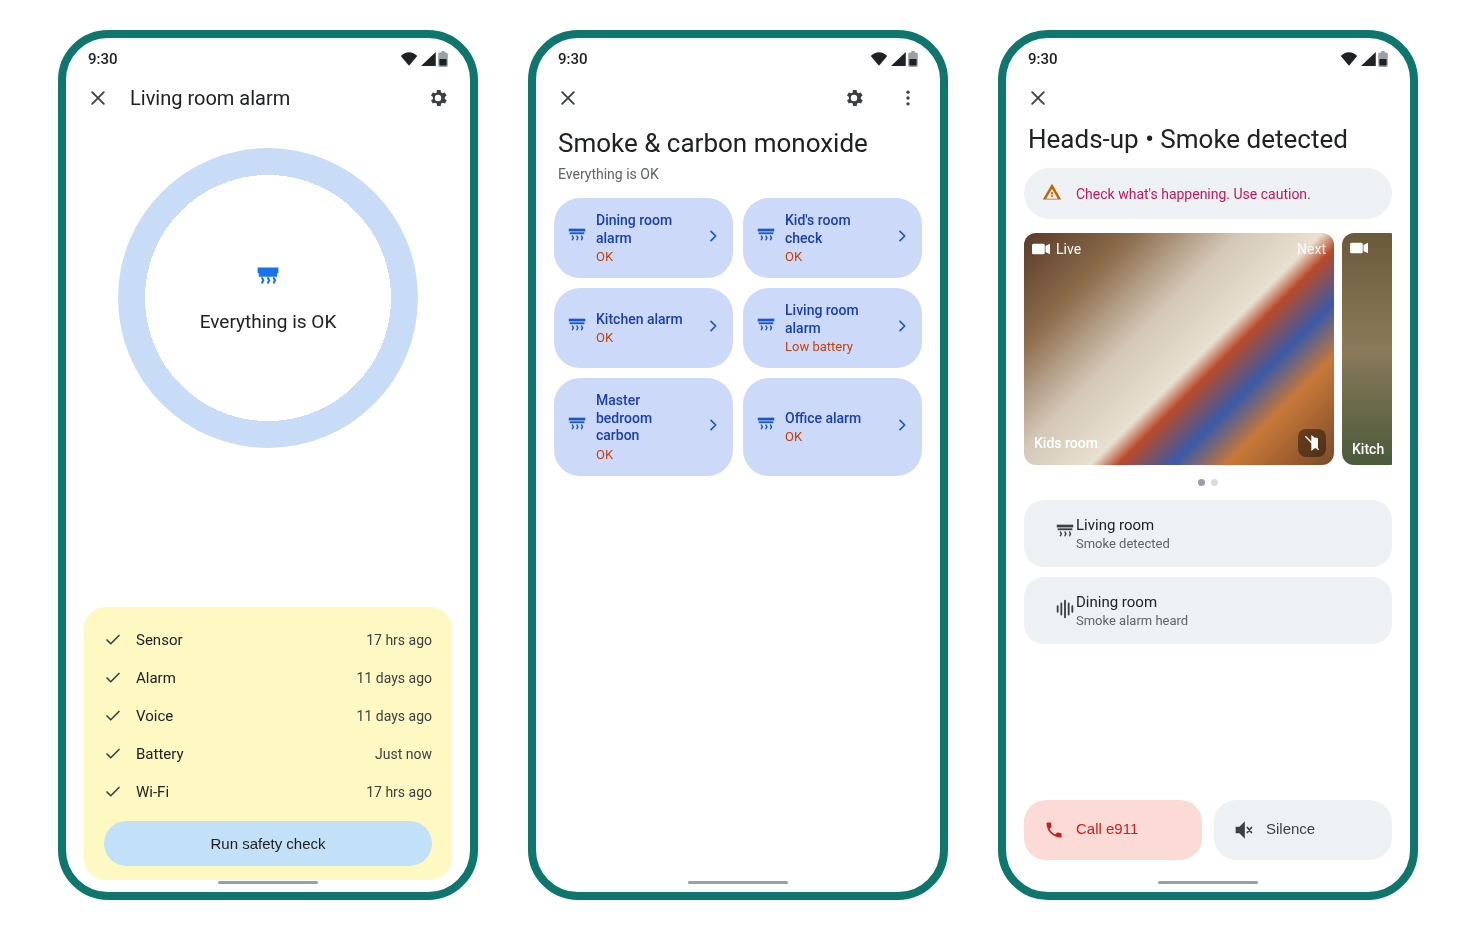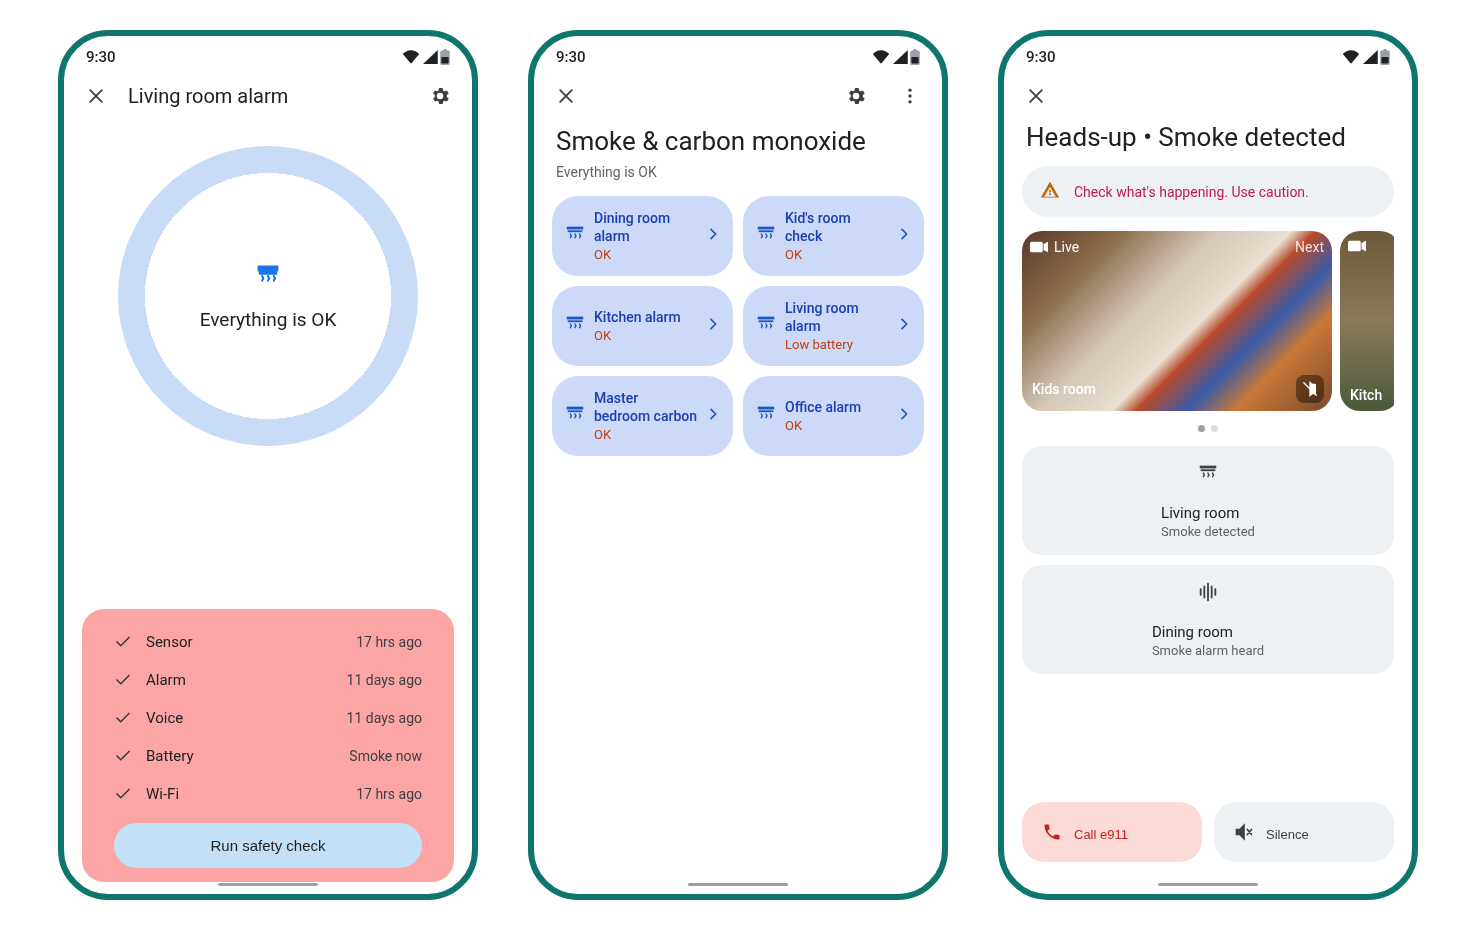--- a/index.html
+++ b/index.html
@@ -8,21 +8,21 @@
     background: #fff;
     display: flex;
     gap: 50px;
     padding: 30px;
     justify-content: center;
     align-items: flex-start;
   }
   .phone {
     width: 420px;
     height: 870px;
-    border: 6px solid #0f766e;
+    border: 8px solid #0f766e;
     border-radius: 50px;
     background: #fff;
     overflow: hidden;
     position: relative;
     display: flex;
     flex-direction: column;
   }
   .status-bar {
     display: flex;
     justify-content: space-between;
@@ -57,23 +57,23 @@
   .ring-wrap { display:flex; justify-content:center; padding: 28px 0 20px 0; }
   .ring {
     width: 300px; height: 300px;
     border-radius: 50%;
     background: radial-gradient(circle, #fff 0, #fff 58%, #c8dbf7 58%, #c8dbf7 100%);
     display:flex; flex-direction:column; align-items:center; justify-content:center;
   }
   .ring-icon { color: #1a73e8; margin-bottom: 14px; }
   .ring-text { font-size: 19px; color: #202124; }
   .check-card {
-    background: #fca5a5;
+    background: #fef9c3;
     border-radius: 22px;
-    padding: 14px 32px;
+    padding: 14px 20px;
     margin-top: auto;
   }
   .check-row {
     display:flex; align-items:center; justify-content:space-between;
     padding: 10px 0;
   }
   .check-left { display:flex; align-items:center; gap: 14px; font-size:15px; color:#202124; }
   .check-right { font-size:14px; color:#3c4043; }
   .run-btn {
     display:block; width:100%;
@@ -108,22 +108,22 @@
   
   .s3-title { font-size:26px; color:#202124; padding:4px 4px 14px 4px; }
   .warn-card {
     background:#eef1f4; border-radius:40px;
     padding:14px 18px; display:flex; align-items:center; gap:14px;
     font-size:14px; color:#be185d; margin-bottom:14px;
   }
   .warn-icon { color:#c06300; }
   .cam-row { display:flex; gap:8px; overflow:hidden; margin-bottom:8px; }
   .cam {
-    position:relative; flex: 0 0 310px; height:180px;
-    border-radius:20px; overflow:hidden;
+    position:relative; flex: 0 0 310px; height:232px;
+    border-radius:12px; overflow:hidden;
     background: linear-gradient(135deg, #5a3a2a 0%, #8b6b4a 20%, #d4c8b8 40%, #e8e0d0 55%, #b84a2a 60%, #3a5aa8 70%, #c87838 80%, #7a4a2a 100%);
     text-decoration: underline;
   }
   .cam2 { flex:0 0 60px; background:linear-gradient(#6a5a3a,#8a7a5a,#4a5a3a); }
   .cam-top {
     position:absolute; top:8px; left:8px; right:8px;
     display:flex; align-items:center; justify-content:space-between;
     color:#fff; font-size:14px;
   }
   .cam-top-left { display:flex; align-items:center; gap:6px; }
@@ -134,33 +134,32 @@
   }
   .cam-pill {
     background:rgba(0,0,0,0.4); width:28px; height:28px; border-radius:8px;
     display:flex; align-items:center; justify-content:center;
   }
   .dots { display:flex; gap:6px; justify-content:center; padding:6px 0 14px 0; }
   .dot { width:7px; height:7px; border-radius:50%; background:#dadce0; }
   .dot.active { background:#9aa0a6; }
   .alert-card {
     background:#eef1f4; border-radius:20px;
-    padding:16px 30px; display:flex; align-items:center; gap:16px;
+    padding:16px 30px; display:flex; align-items:center; 
     margin-bottom:10px;
-    flex-direction:column;
   }
   .alert-text .t1 { font-size:15px; color:#202124; }
   .alert-text .t2 { font-size:13px; color:#5f6368; margin-top:2px; }
   .action-row {
     display:flex; gap:12px; margin-top:auto; padding-bottom:20px;
   }
   .action-btn {
     flex:1; border:none; border-radius:22px;
-    padding:20px; display:flex; align-items:flex-end; gap:12px;
-    font-size:13px; cursor:pointer;
+    padding:20px; display:flex; align-items:flex-start; gap:12px;
+    font-size:15px; cursor:pointer;
   }
   .btn-call { background:#fcdad5; color:#c5221f; }
   .btn-silence { background:#eef1f4; color:#3c4043; }
 </style>
 </head>
 <body>
 
 <div class="phone">
   <div class="status-bar">
     <span>9:30</span>
@@ -229,21 +228,21 @@
           </span>
         <span class="check-right">11 days ago</span>
       </div>
       <div class="check-row">
         <span class="check-left">
             <svg width="18" height="18" viewBox="0 0 24 24">
               <path stroke="#3c4043" stroke-width="2.2" fill="none" stroke-linecap="round" stroke-linejoin="round" d="M4 12l5 5L20 6"></path>
             </svg>
             <span>Battery</span>
           </span>
-        <span class="check-right">Smoke now</span>
+        <span class="check-right">Just now</span>
       </div>
       <div class="check-row">
         <span class="check-left">
             <svg width="18" height="18" viewBox="0 0 24 24">
               <path stroke="#3c4043" stroke-width="2.2" fill="none" stroke-linecap="round" stroke-linejoin="round" d="M4 12l5 5L20 6"></path>
             </svg>
             <span>Wi-Fi</span>
           </span>
         <span class="check-right">17 hrs ago</span>
       </div>

